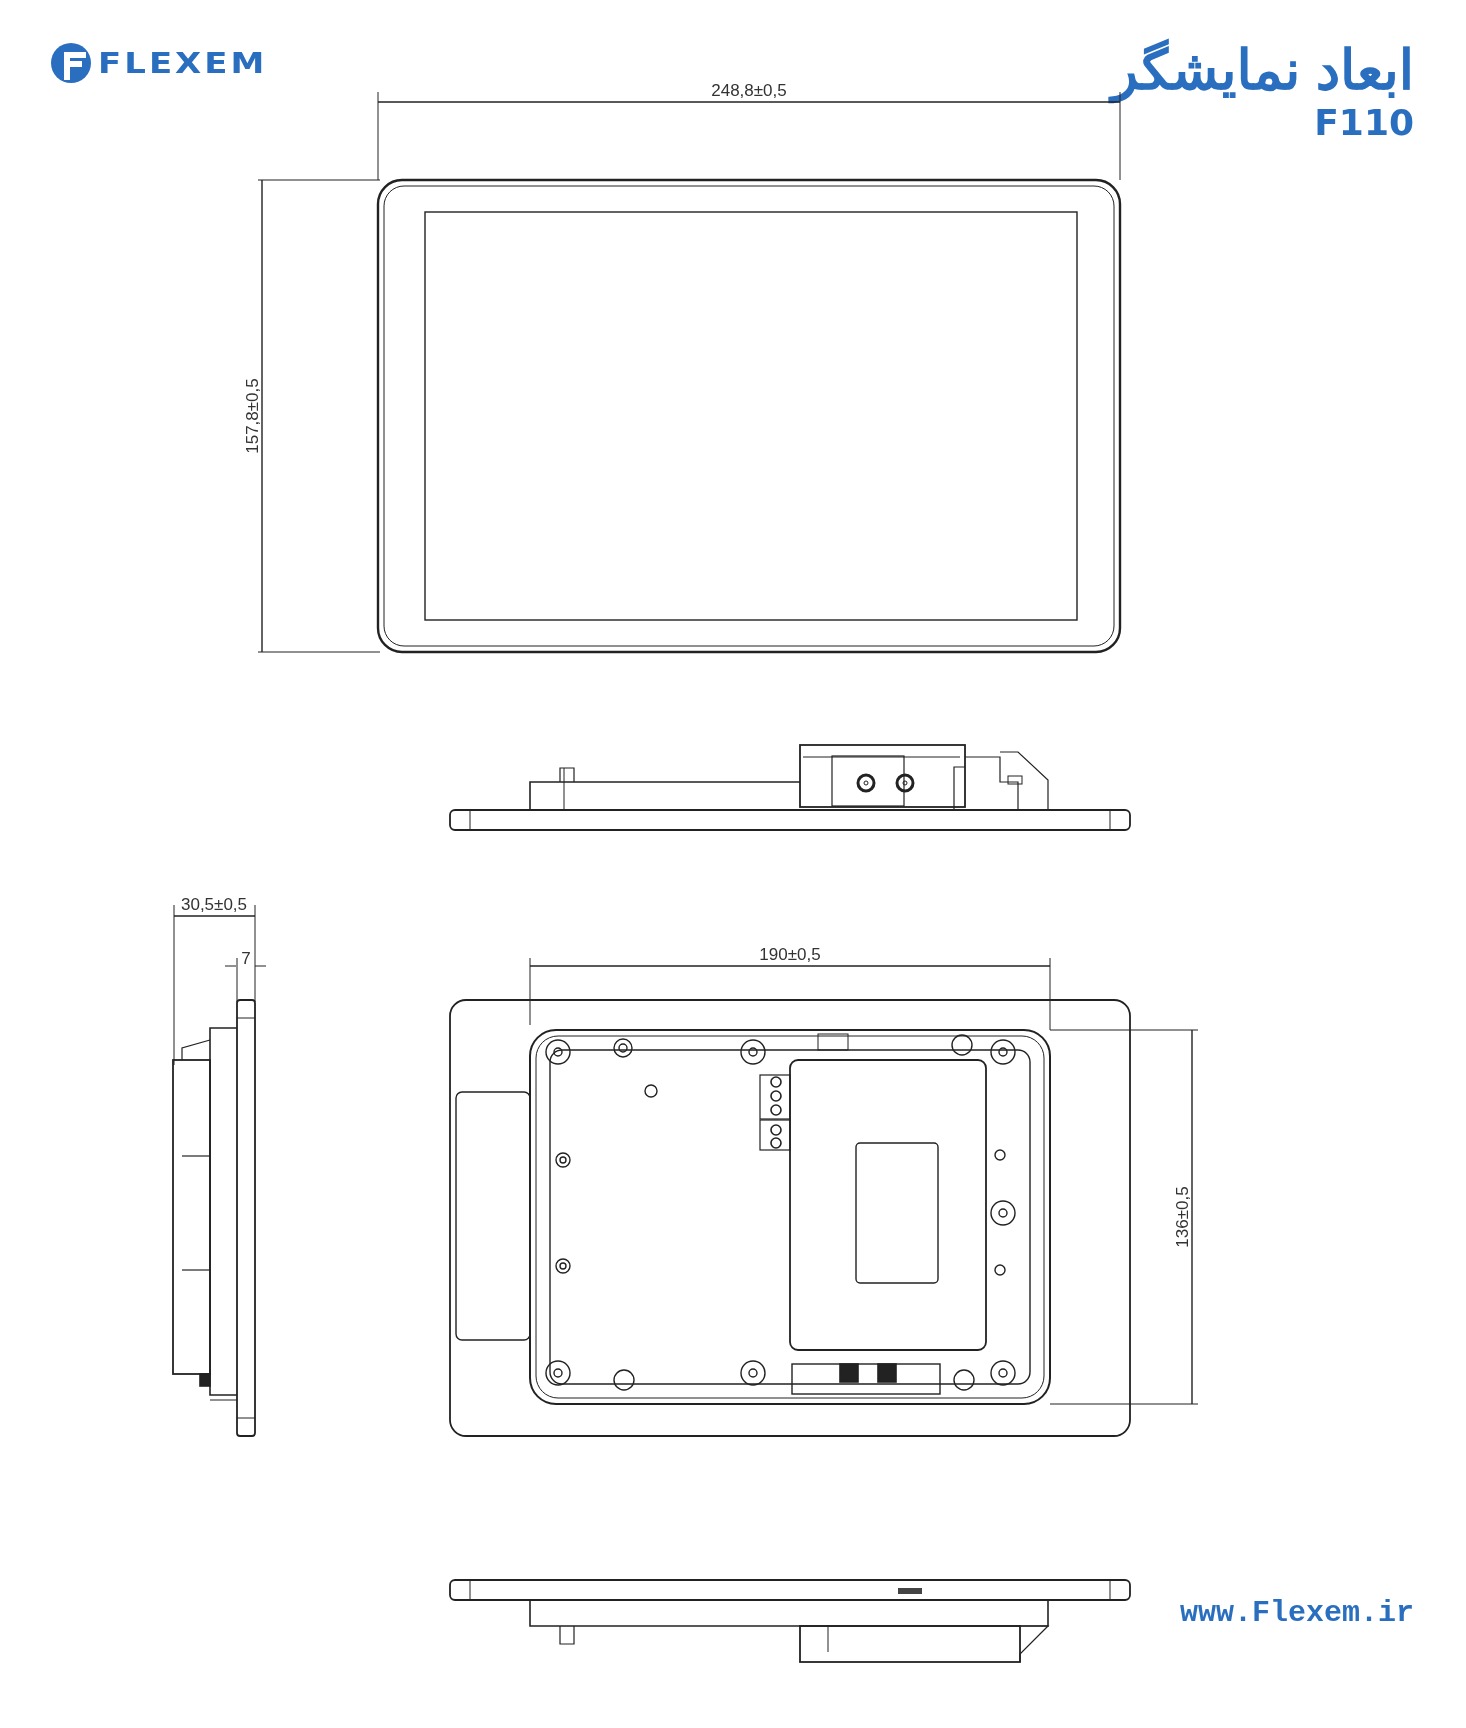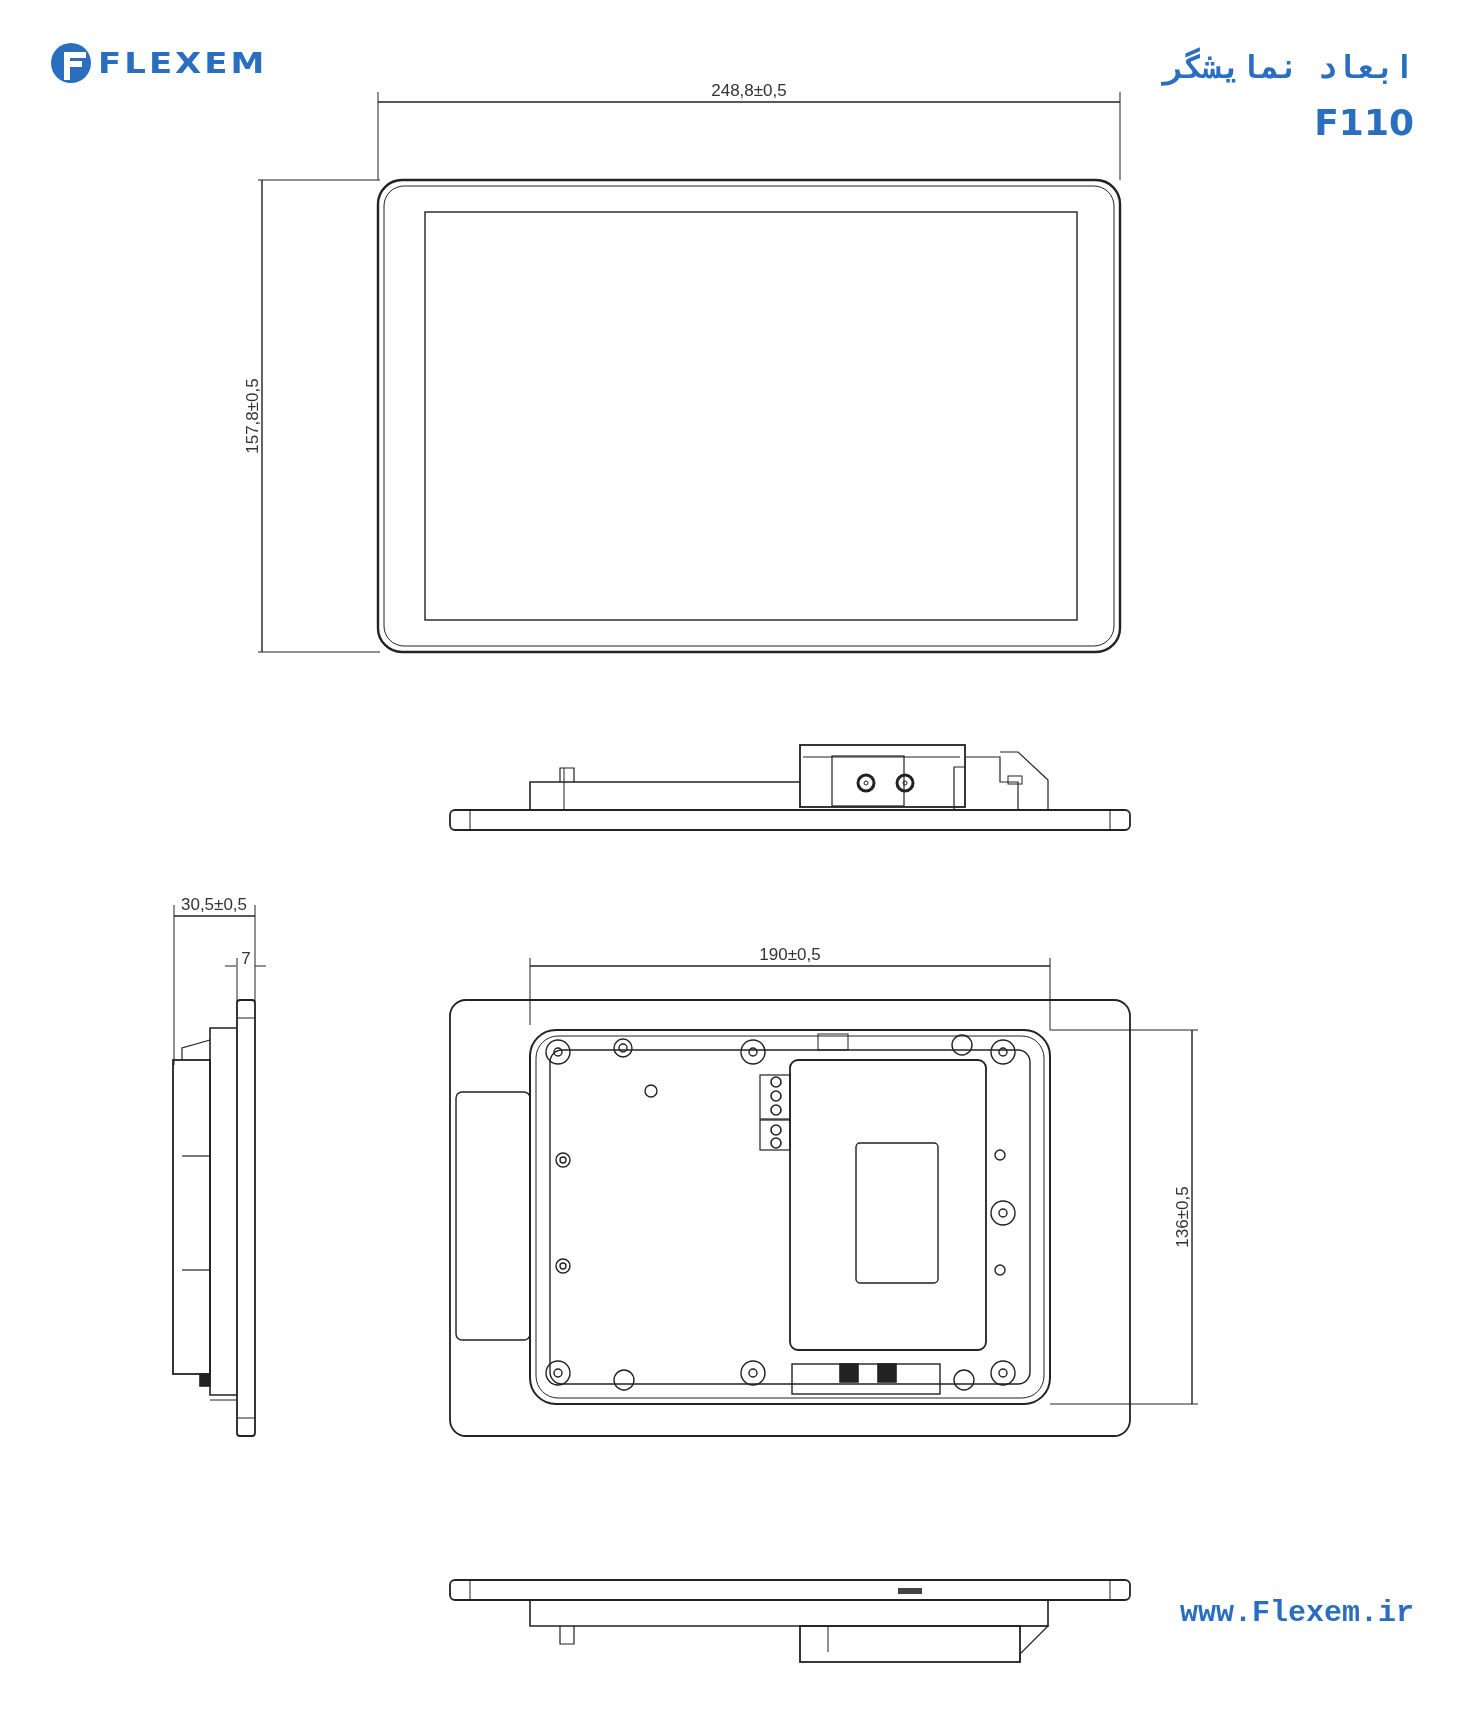--- a/index.html
+++ b/index.html
@@ -1,20 +1,20 @@
 <!DOCTYPE html>
 <html><head>
 <meta charset="utf-8">
 <style>
   html, body { margin:0; padding:0; background:#ffffff; }
   body { width:1466px; height:1728px; position:relative; overflow:hidden; font-family:"DejaVu Sans", sans-serif; }
   .logo { position:absolute; left:50px; top:42px; display:flex; align-items:center; gap:6px;text-align:right; }
   .logo-word { font-family:"DejaVu Sans", sans-serif; font-weight:bold; font-size:34px; color:#2a6ebf; letter-spacing:3px; transform:scaleY(0.85); }
   .title-block { position:absolute; right:52px; top:44px; text-align:right; color:#2a6ebf; font-weight:bold; }
-  .title-fa { font-family:Liberation Mono, monospace; font-size:32px; line-height:52px; direction:rtl; }
+  .title-fa { font-family:Liberation Sans, sans-serif; font-size:55px; line-height:52px; direction:rtl; }
   .title-model { font-family:"DejaVu Sans", sans-serif; font-size:36px; line-height:54px; }
   .website { position:absolute; right:52px; top:1596px; color:#2a6ebf; font-weight:bold; font-size:30px; font-family:Liberation Mono, monospace; }
   svg.drawing { position:absolute; left:0; top:0; }
   .dim { font-family:"Liberation Sans", sans-serif; font-size:17px; fill:#333; }
 </style>
 </head>
 <body>
 
 <div class="logo">
   <svg width="42" height="42" viewBox="0 0 42 42">

